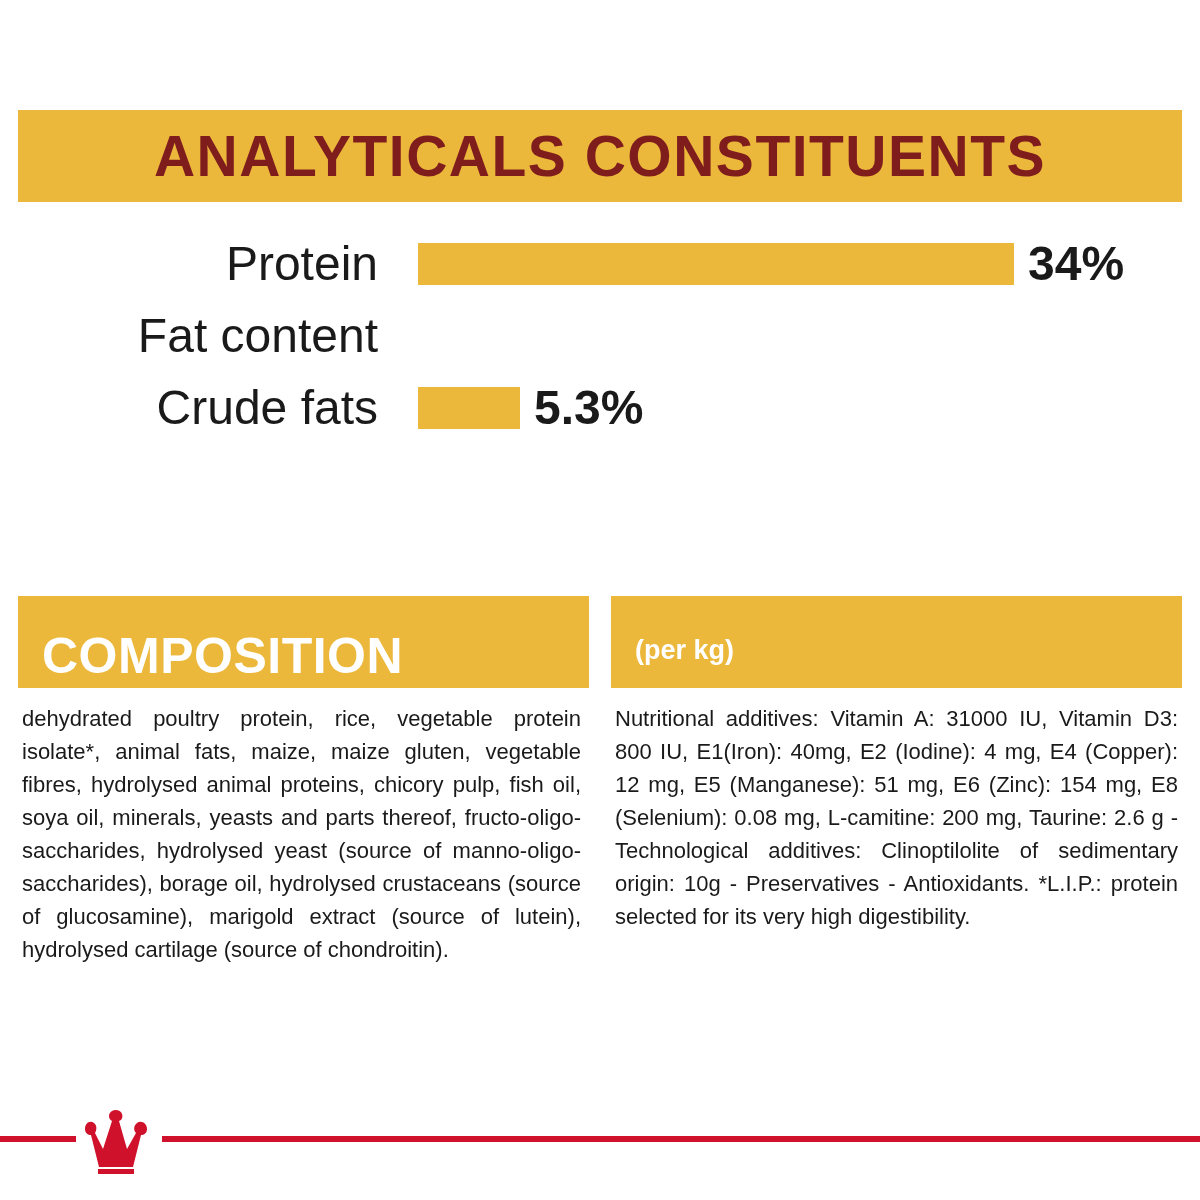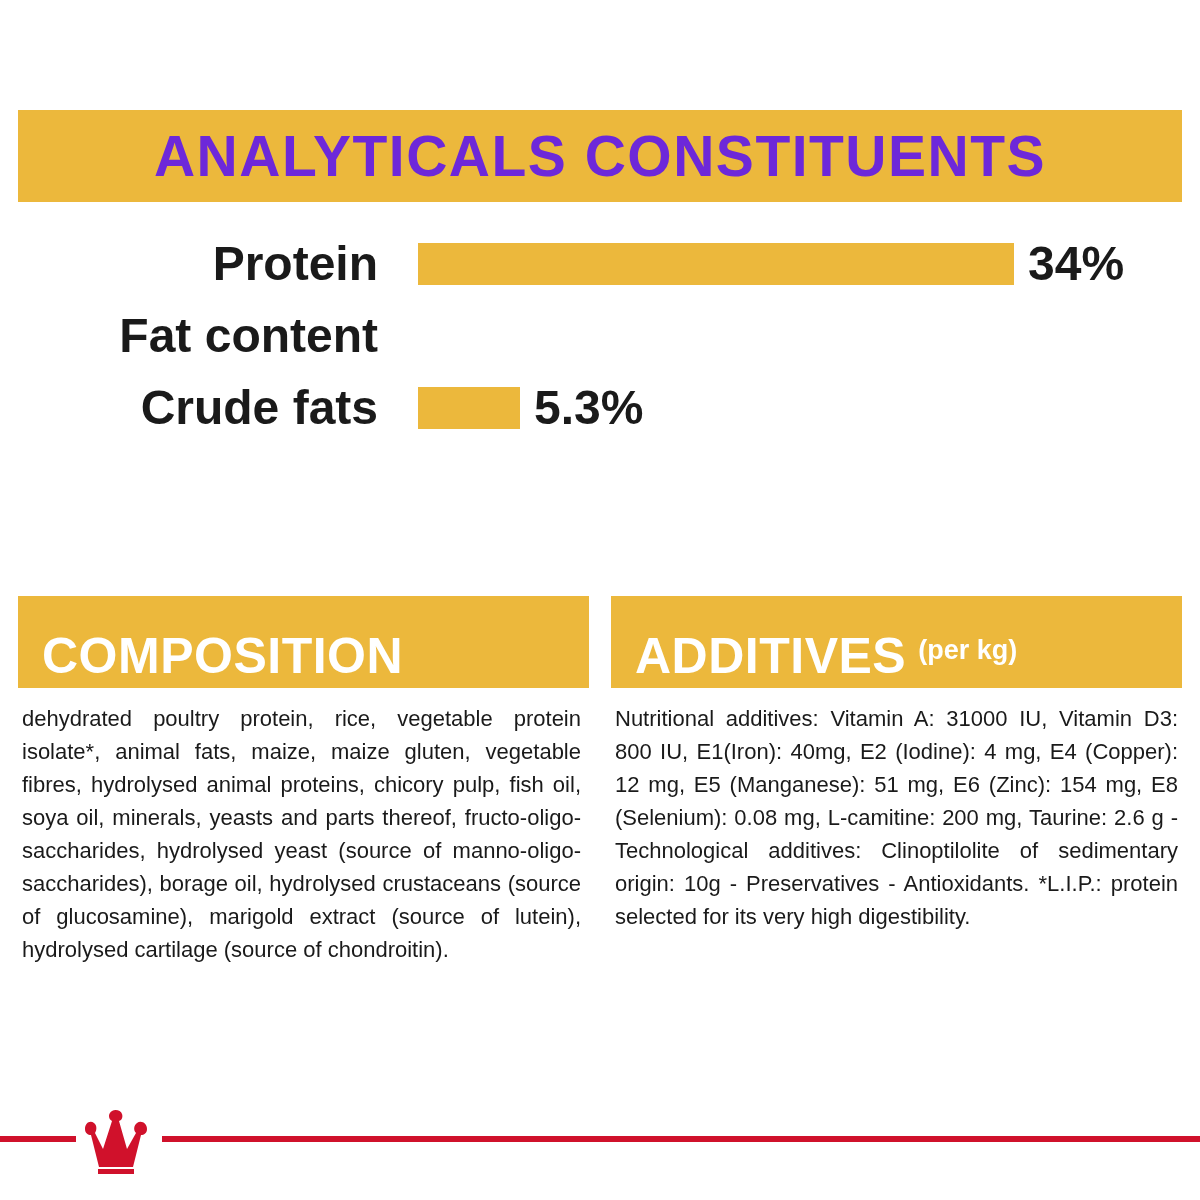--- a/index.html
+++ b/index.html
@@ -23,21 +23,21 @@
     left: 18px;
     top: 110px;
     width: 1164px;
     height: 92px;
     background: #ecb83c;
     display: flex;
     align-items: center;
     justify-content: center;
   }
   .analyticals-band .title {
-    color: #6d28d9;
+    color: #7f1d1d;
     font-size: 57px;
     font-weight: bold;
     letter-spacing: 1.5px;
     line-height: 1;
     white-space: nowrap;
   }
 
   
   .bars {
     position: absolute;
@@ -48,21 +48,21 @@
   .bar-row {
     display: flex;
     align-items: center;
     height: 72px;
   }
   .bar-label {
     width: 400px;
     text-align: right;
     padding-right: 40px;
     font-size: 48px;
-    font-weight: bold;
+    font-weight: normal;
     color: #1a1a1a;
     line-height: 1;
     white-space: nowrap;
   }
   .bar-track {
     flex: 1;
     display: flex;
     align-items: center;
   }
   .bar-fill {
@@ -184,21 +184,20 @@
 
     <div class="col">
       <div class="col-head">
         <span class="h">COMPOSITION</span>
       </div>
       <div class="col-body left">dehydrated poultry protein, rice, vegetable protein isolate*, animal fats, maize, maize gluten, vegetable fibres, hydrolysed animal proteins, chicory pulp, fish oil, soya oil, minerals, yeasts and parts thereof, fructo-oligo-saccharides, hydrolysed yeast (source of manno-oligo-saccharides), borage oil, hydrolysed crustaceans (source of glucosamine), marigold extract (source of lutein), hydrolysed cartilage (source of chondroitin).</div>
     </div>
 
     <div class="col">
       <div class="col-head">
-        <span class="h">ADDITIVES</span>
         <span class="sub">(per kg)</span>
       </div>
       <div class="col-body">Nutritional additives: Vitamin A: 31000 IU, Vitamin D3: 800 IU, E1(Iron): 40mg, E2 (Iodine): 4 mg, E4 (Copper): 12 mg, E5 (Manganese): 51 mg, E6 (Zinc): 154 mg, E8 (Selenium): 0.08 mg, L-camitine: 200 mg, Taurine: 2.6 g - Technological additives: Clinoptilolite of sedimentary origin: 10g - Preservatives - Antioxidants. *L.I.P.: protein selected for its very high digestibility.</div>
     </div>
 
   </div>
 
   <div class="footer-line"></div>
   <div class="crown-wrap">
     <svg class="crown" width="80" height="66" viewBox="0 0 80 66">

